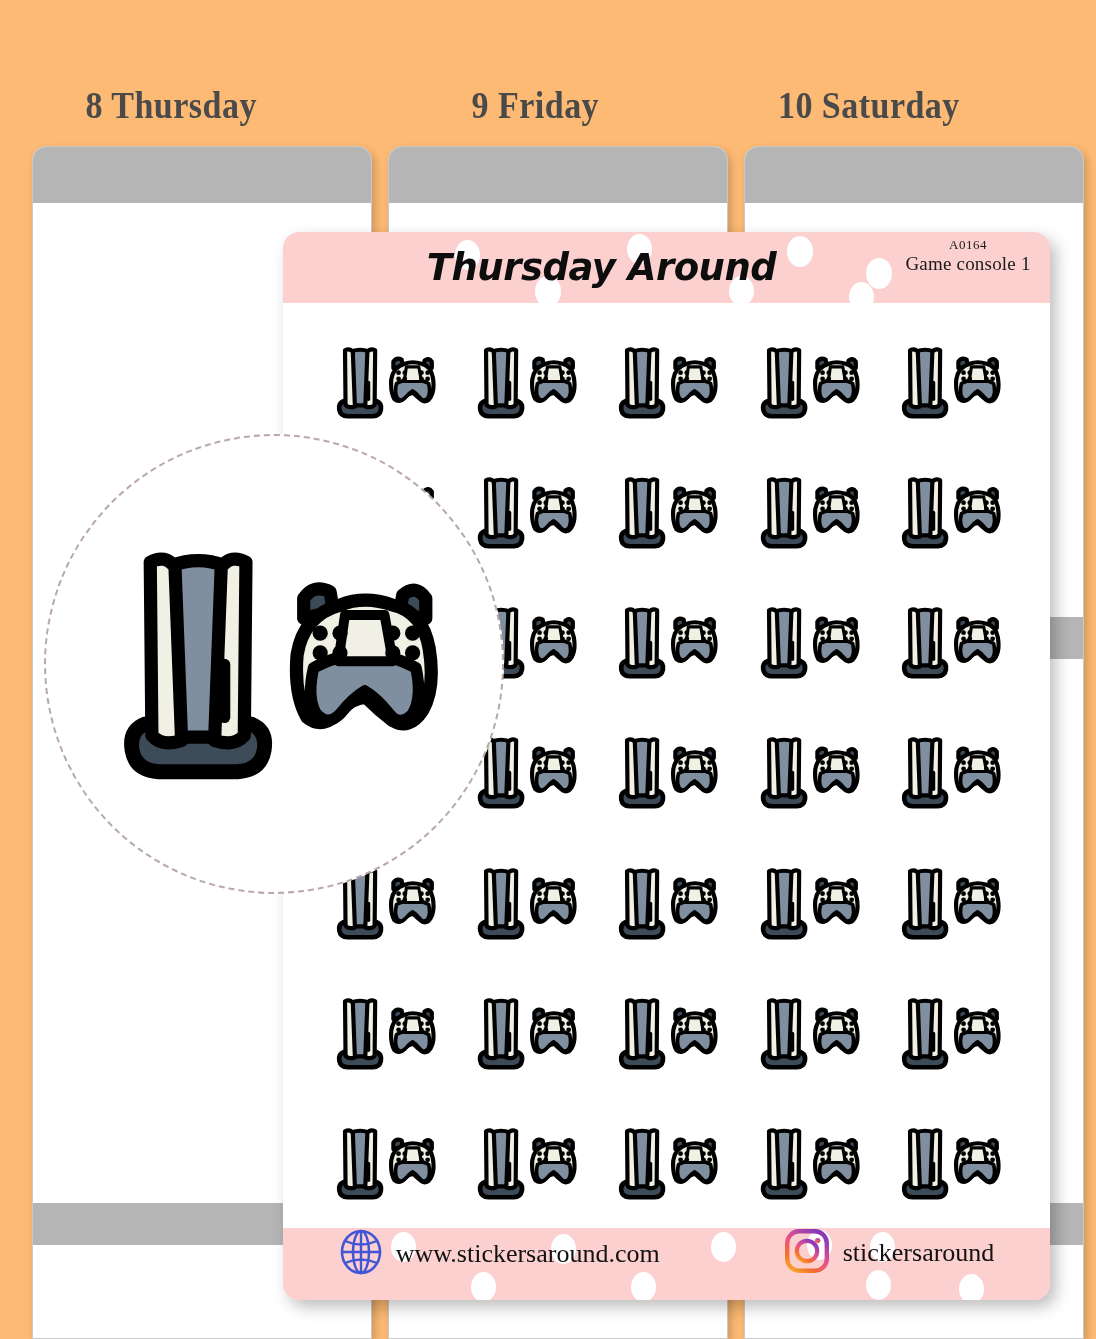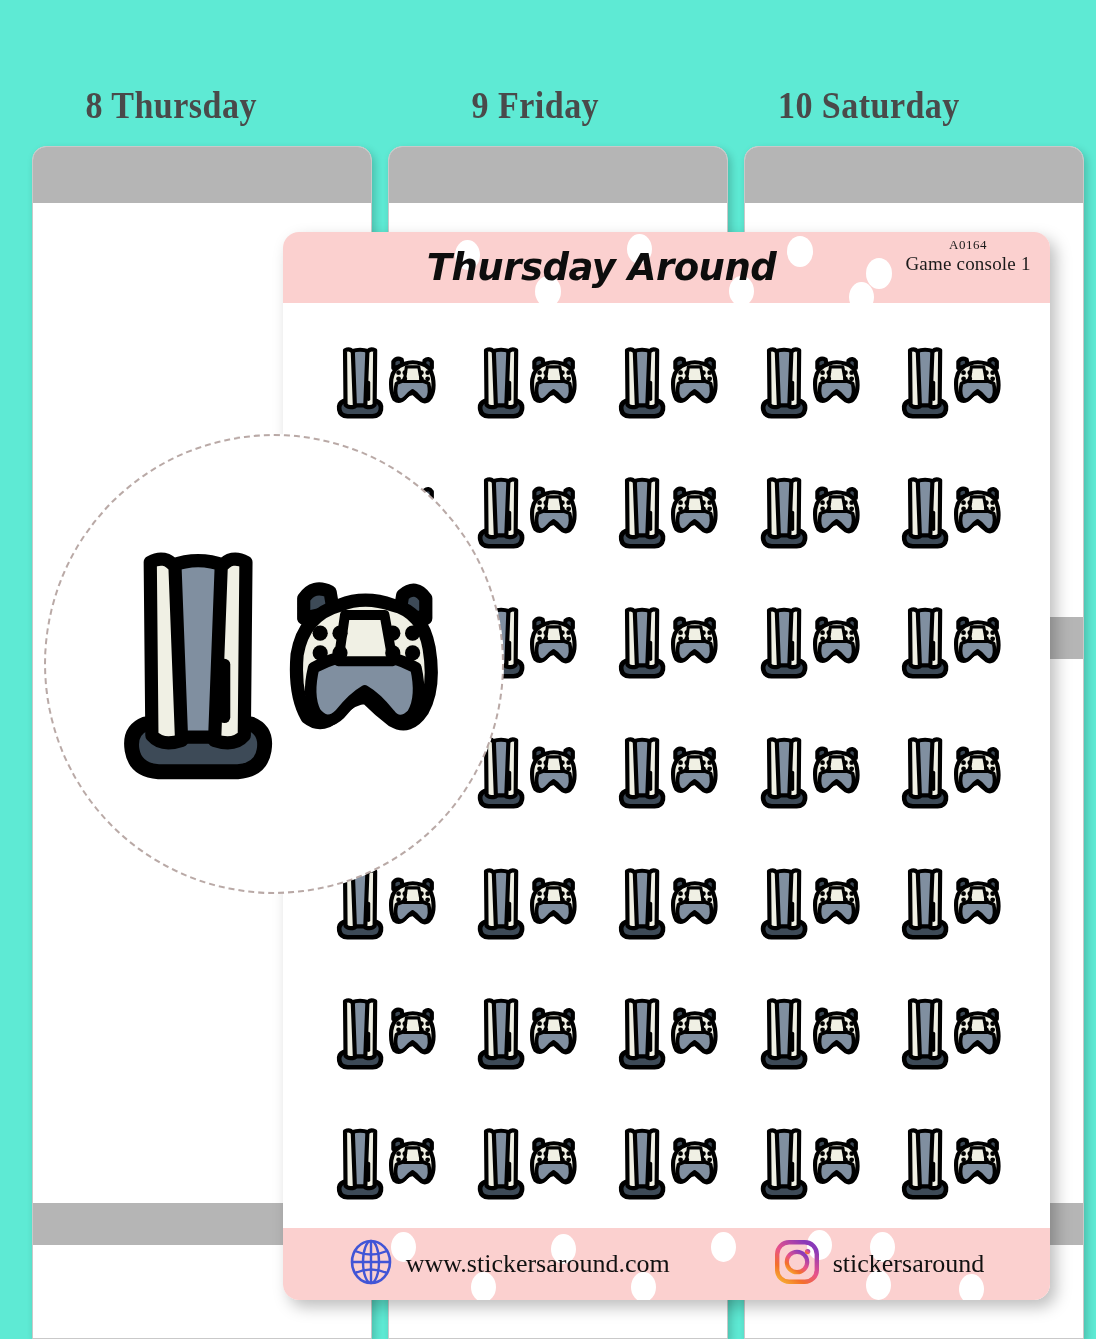--- a/index.html
+++ b/index.html
@@ -2,21 +2,21 @@
 <html><head>
 <meta charset="utf-8">
 <style>
   * { margin:0; padding:0; box-sizing:border-box; }
   html,body {
     width:1096px; height:1339px;
     background:#ffffff;
     font-family:"Liberation Serif", serif;
     overflow:hidden;
   }
-  #stage { position:relative; width:1096px; height:1339px; background:#5eead4; }
+  #stage { position:relative; width:1096px; height:1339px; background:#fdba74; }
 
   
   .planner-layer { position:absolute; inset:0; }
 
   .day-label {
     position:absolute;
     font-family:"Liberation Serif", serif;
     font-weight:700;
     font-size:37px;
     color:#4a4a4a;
@@ -95,23 +95,23 @@
   }
   .code-block .desc {
     font-family:"Liberation Serif", serif;
     font-size:19px;
     letter-spacing:.2px;
   }
 
   .footer-inner {
     position:absolute; inset:0;
     display:flex;
-    align-items:center;
+    align-items:flex-start;
     justify-content:center;
-    gap:26px;
+    gap:36px;
   }
   .footer-item { display:flex; align-items:center; gap:13px; }
   .footer-item .txt {
     font-family:"Liberation Serif", serif;
     font-size:26px;
     color:#111;
   }
   .f-gap { width:52px; }
 
   

